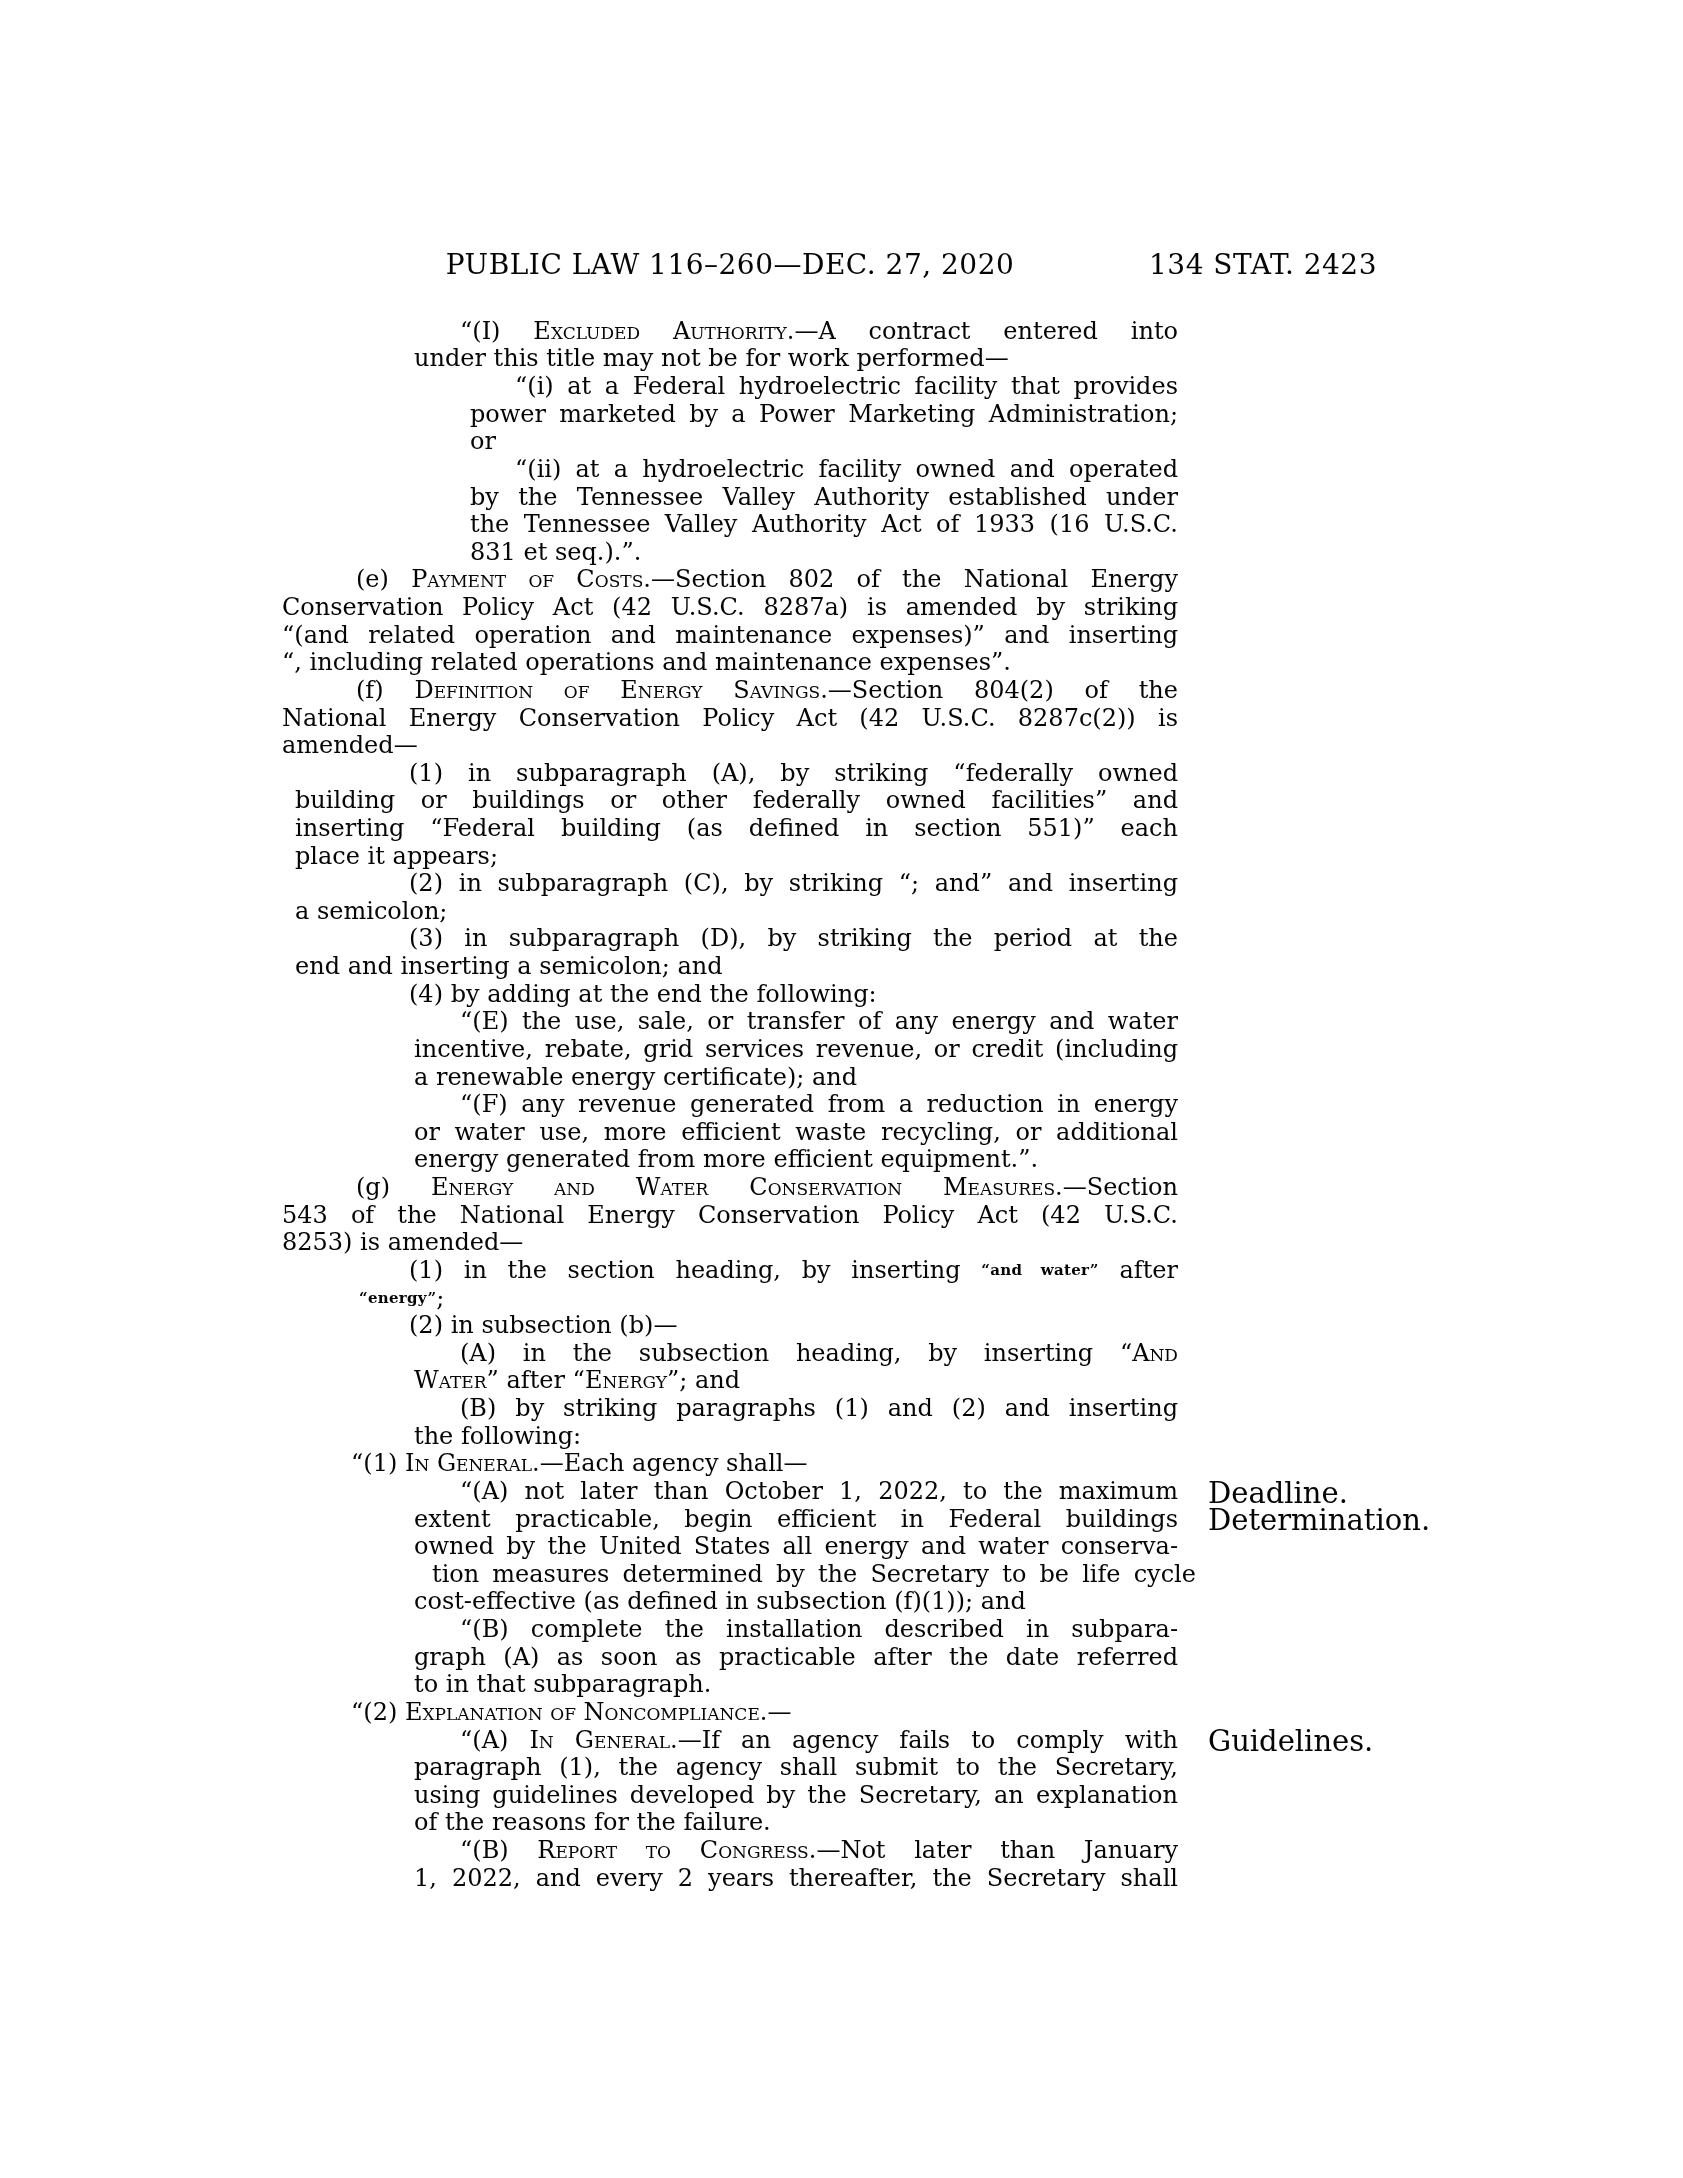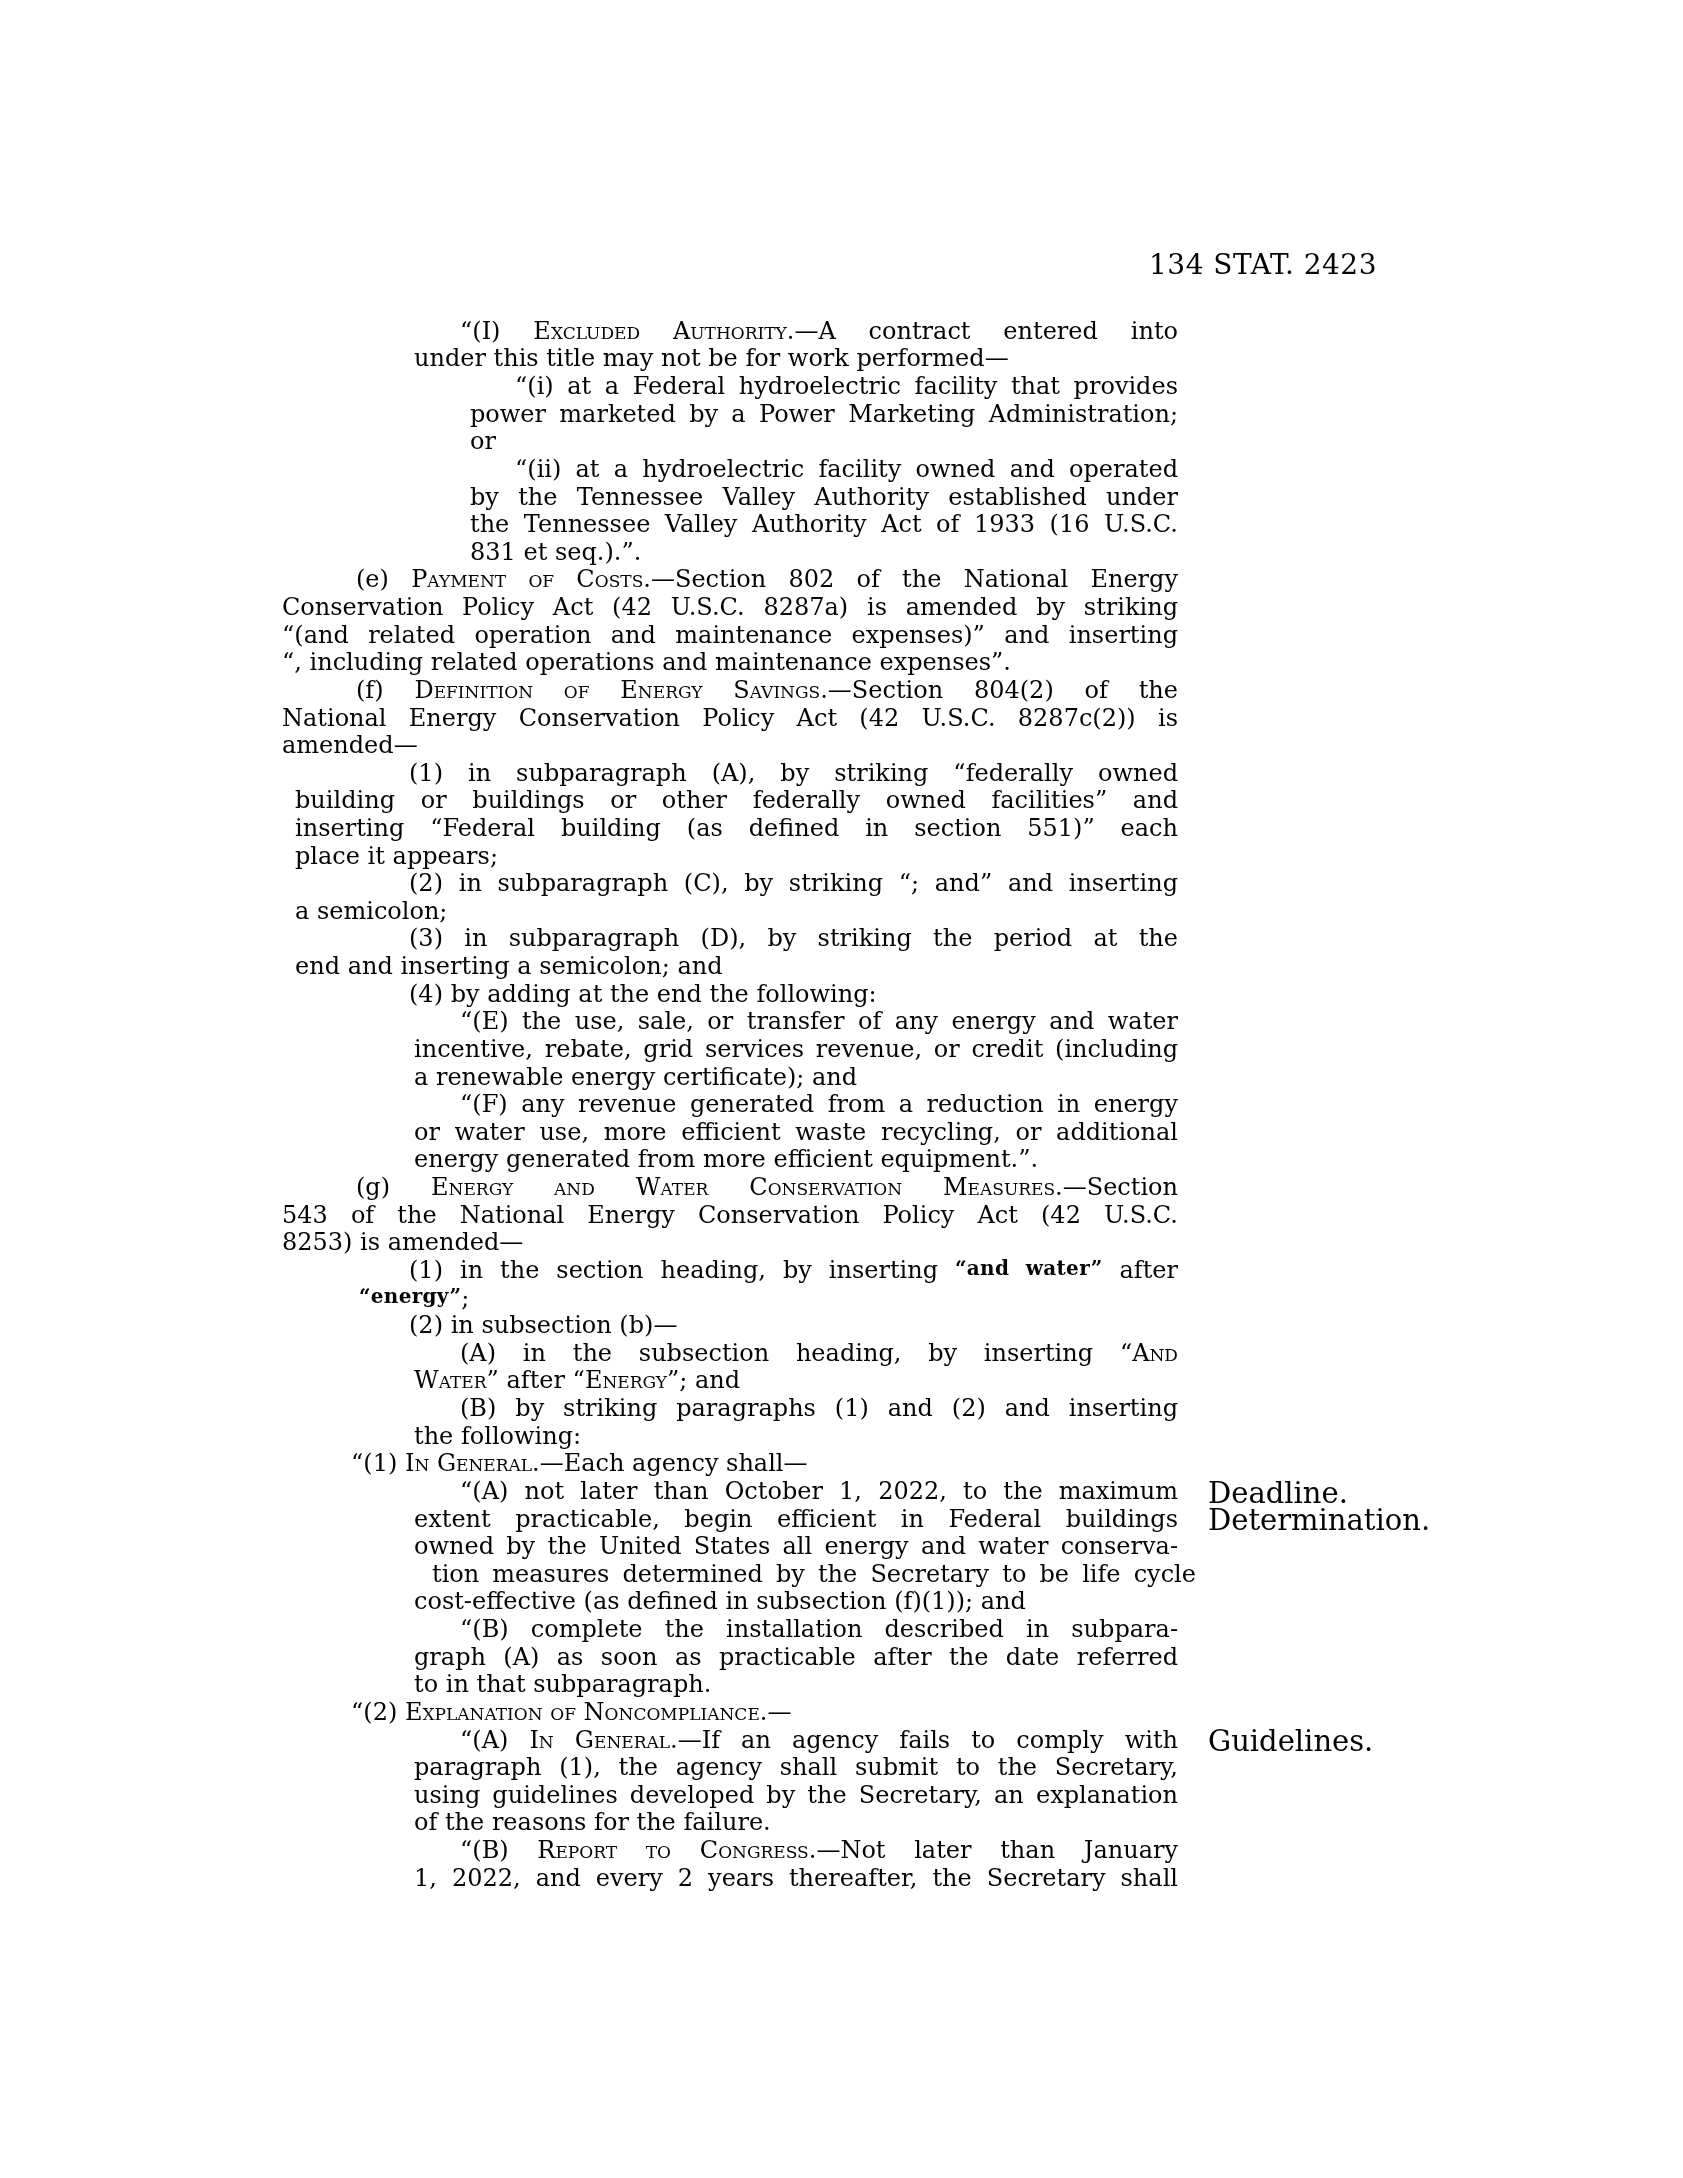--- a/index.html
+++ b/index.html
@@ -23,30 +23,31 @@
     position:absolute;
     height:28px;
     font-size:24px;
     line-height:28px;
     white-space:normal;
     text-align:justify;
   }
   .line.j{ text-align-last:justify; }
   .line.l{ text-align:left; text-align-last:left; }
   .sc{ font-variant:small-caps; font-variant-caps:small-caps; }
-  .hq{ font-size:20px; font-weight:bold; position:relative; top:-3px; letter-spacing:0.3px; }
+  .hq{ font-size:15px; font-weight:bold; position:relative; top:-3px; letter-spacing:0.3px; }
   .margin-note{
     position:absolute;left:1208px;width:208px;
     font-size:29px;line-height:27px;text-align:left;
   }
 </style>
 </head>
 <body>
 
 <div class="page">
+  <div class="running-head">PUBLIC LAW 116–260—DEC. 27, 2020</div>
   <div class="stat-no">134 STAT. 2423</div>
   <div id="body-text">
       <div class="line j" style="left: 460px; top: 317px; width: 718px;"><span class="n">“(I) </span><span class="sc">Excluded Authority.</span><span class="n">—A contract entered into</span></div>
       <div class="line l" style="left: 414px; top: 344px; width: 764px;"><span class="n">under this title may not be for work performed—</span></div>
       <div class="line j" style="left: 515px; top: 372px; width: 663px;"><span class="n">“(i) at a Federal hydroelectric facility that provides</span></div>
       <div class="line j" style="left: 470px; top: 400px; width: 708px;"><span class="n">power marketed by a Power Marketing Administration;</span></div>
       <div class="line l" style="left: 470px; top: 427px; width: 708px;"><span class="n">or</span></div>
       <div class="line j" style="left: 515px; top: 455px; width: 663px;"><span class="n">“(ii) at a hydroelectric facility owned and operated</span></div>
       <div class="line j" style="left: 470px; top: 483px; width: 708px;"><span class="n">by the Tennessee Valley Authority established under</span></div>
       <div class="line j" style="left: 470px; top: 510px; width: 708px;"><span class="n">the Tennessee Valley Authority Act of 1933 (16 U.S.C.</span></div>

